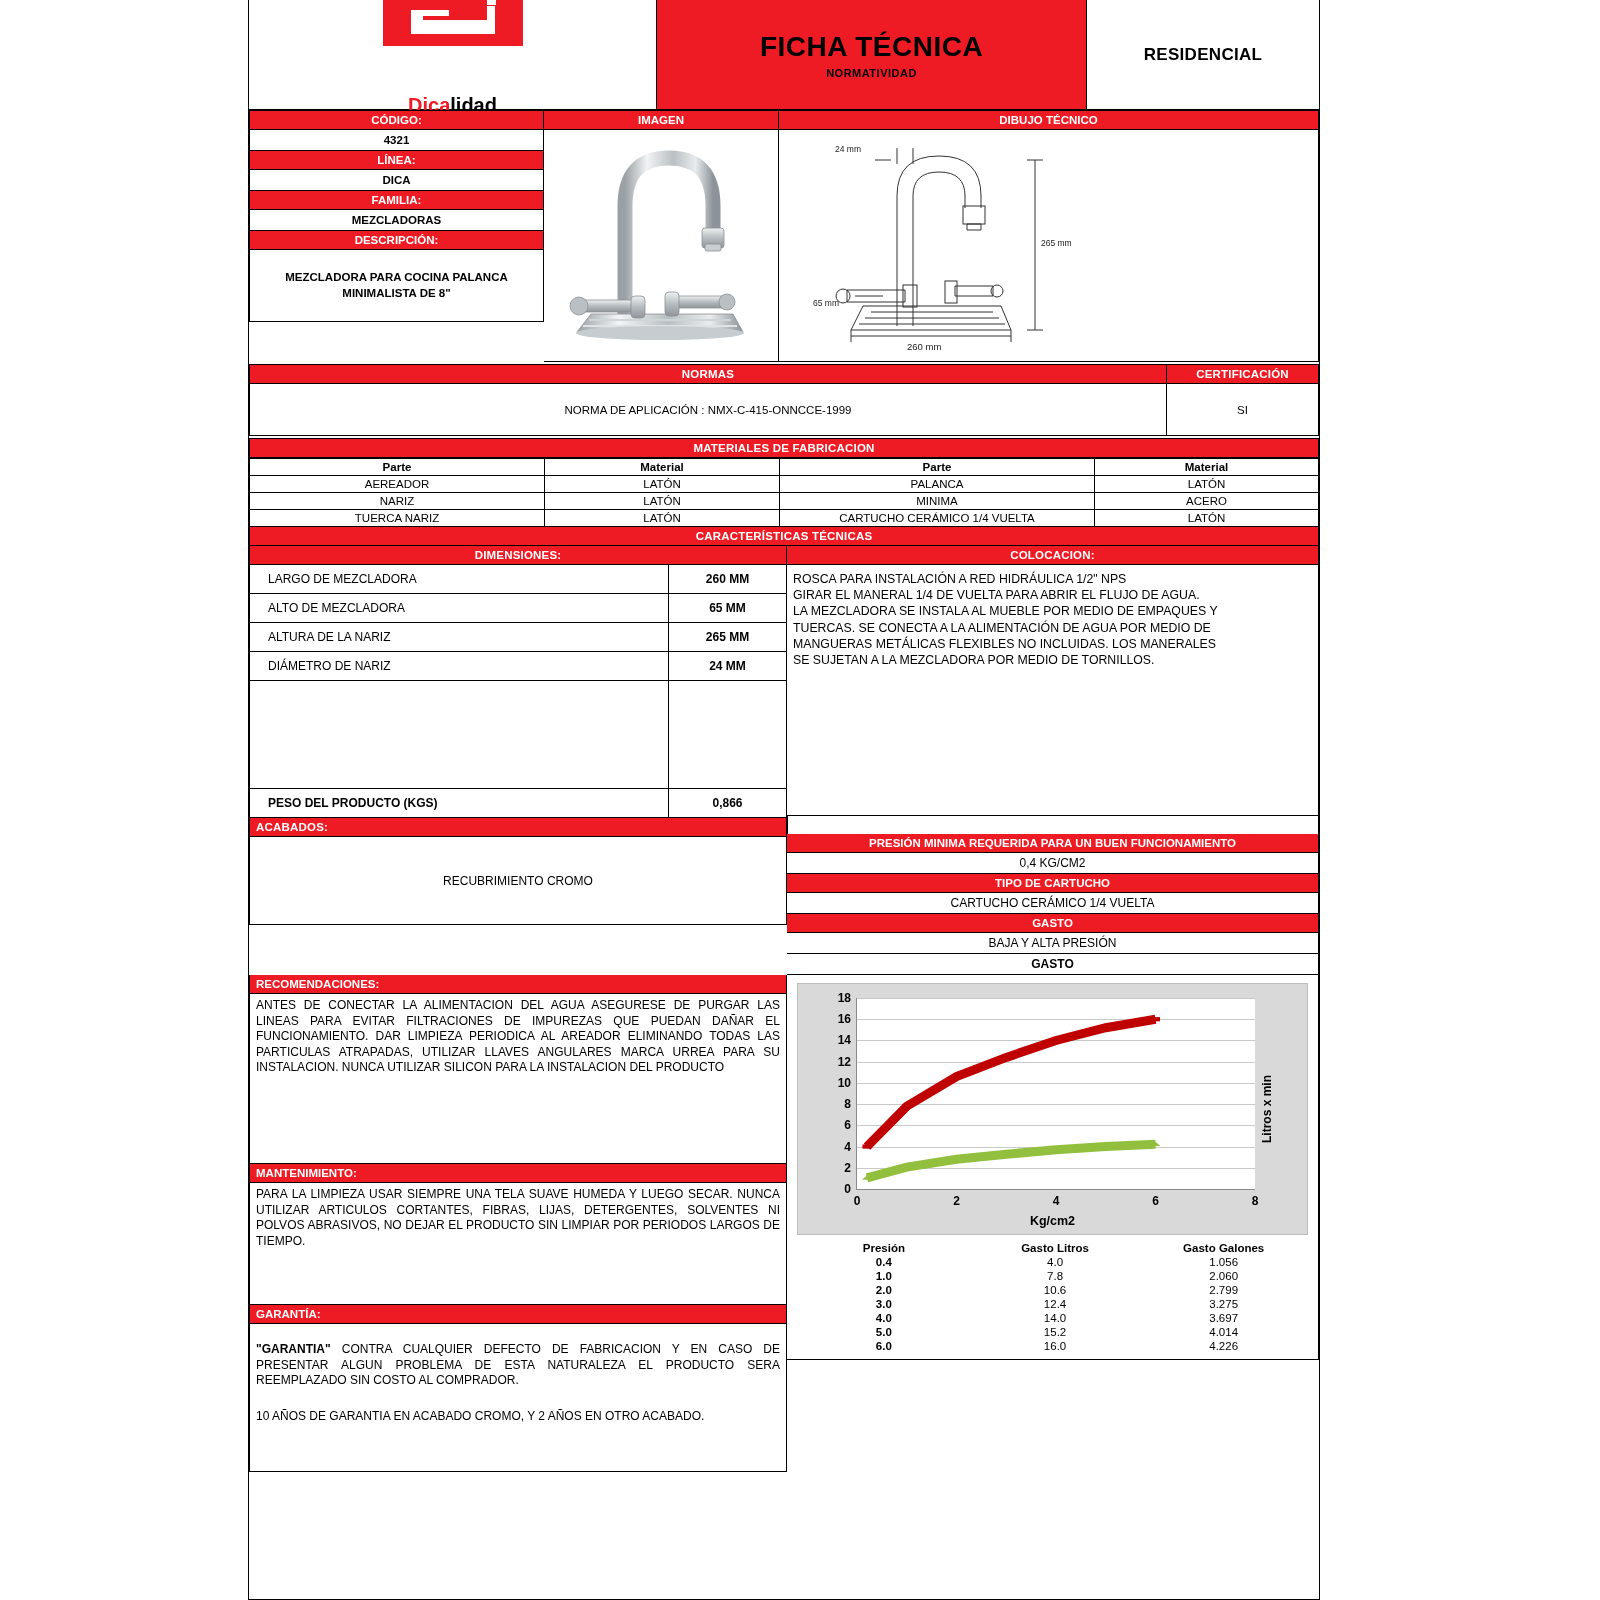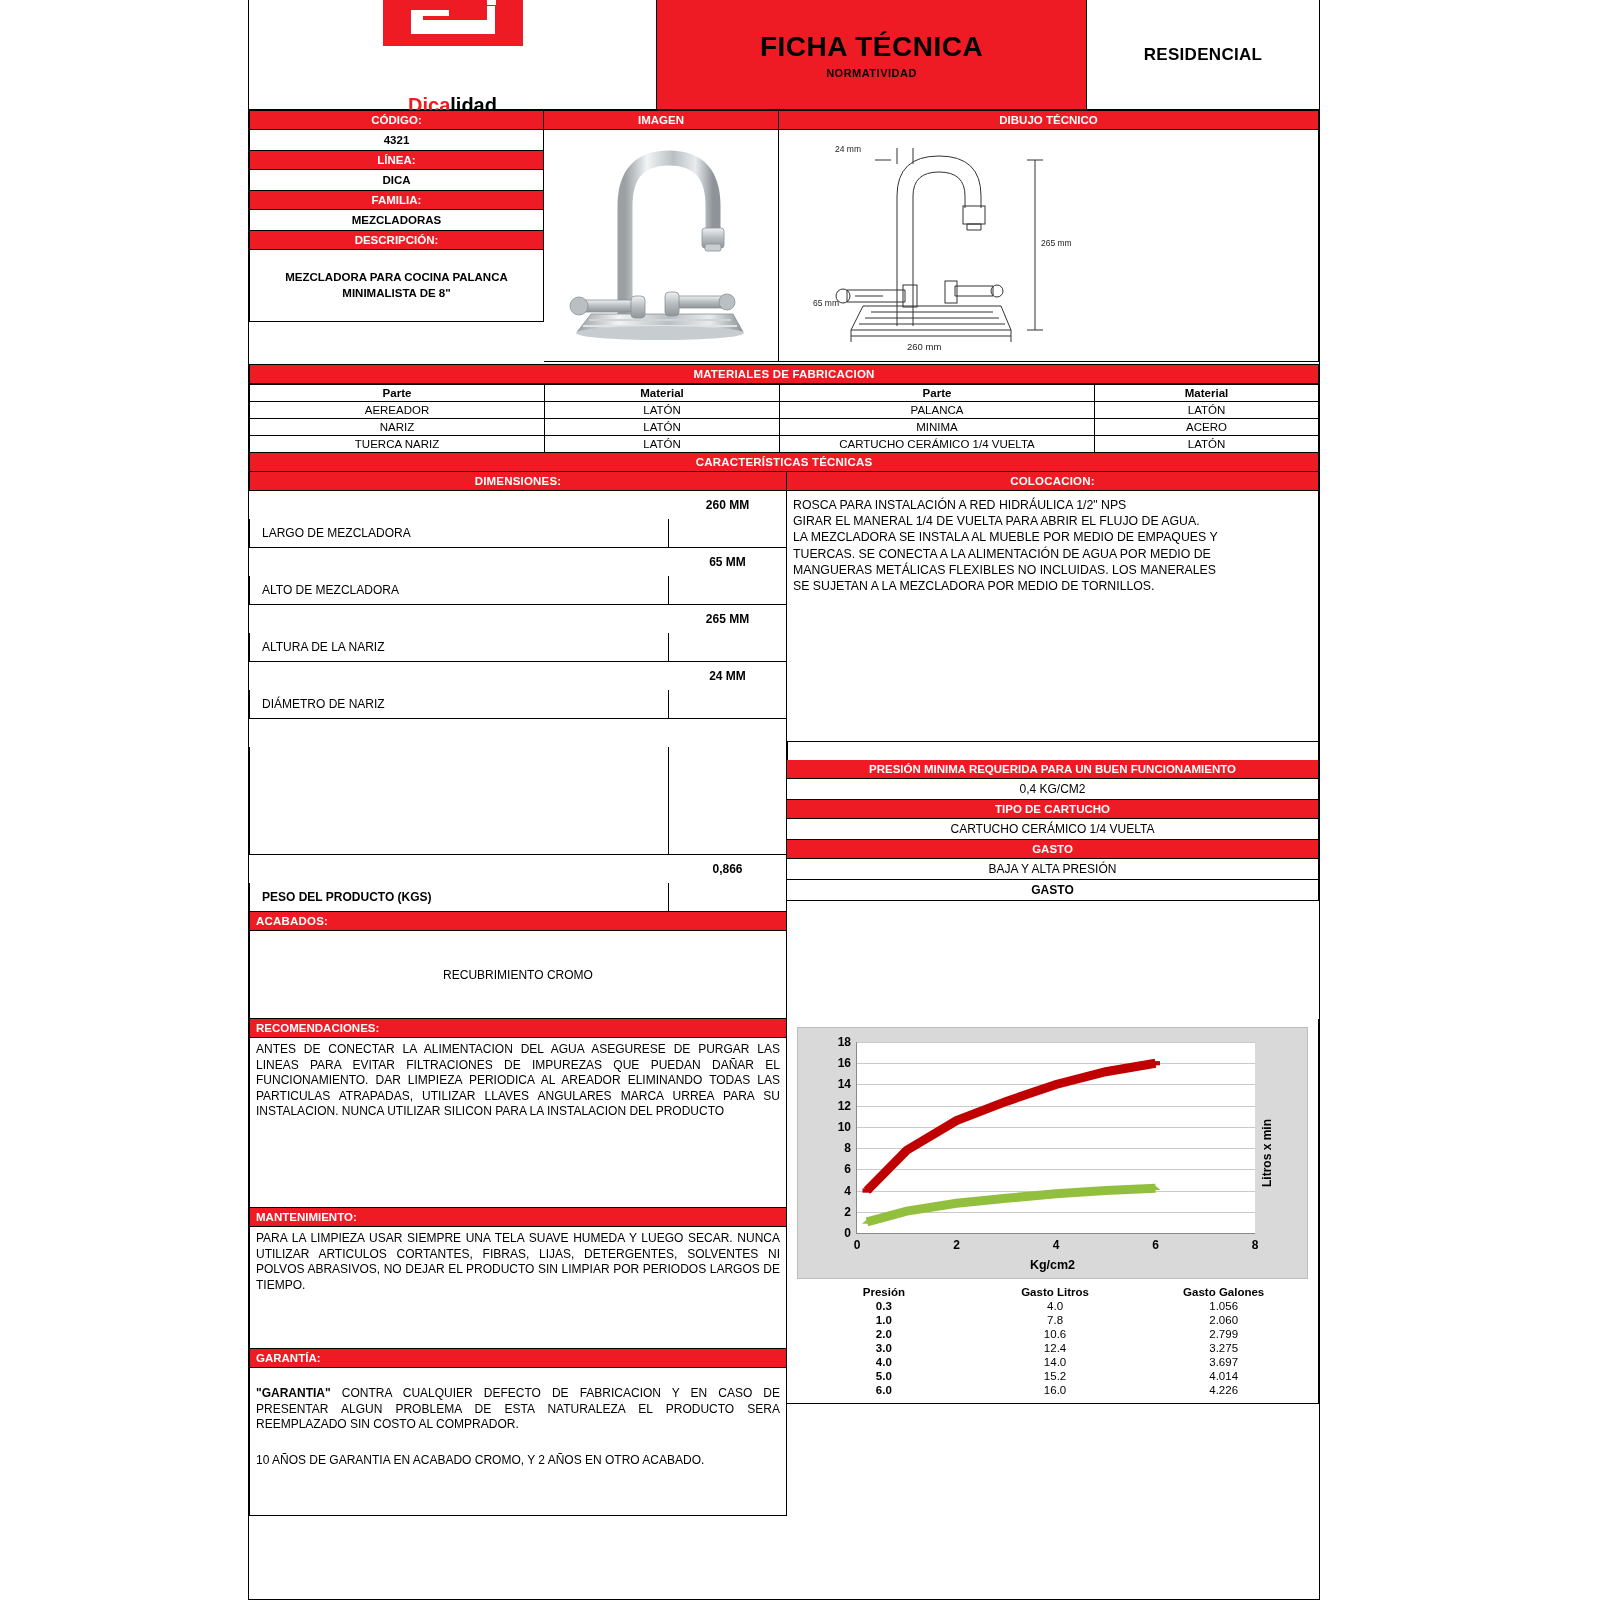--- a/index.html
+++ b/index.html
@@ -70,21 +70,21 @@
   
   table.mat { width:100%; border-collapse:collapse; }
   table.mat td { border:1px solid #000; font-size:11.5px; text-align:center; padding:2px 3px; }
   table.mat td.h { font-weight:bold; }
 
   
   .two { display:flex; }
   .left-col { width:538px; border-right:0; }
   .right-col { flex:1; }
   .dim-row { display:flex; }
-  .dim-name { flex:1; border:1px solid #000; border-top:none; font-size:12px; padding:7px 12px;margin-top:28px; }
+  .dim-name { flex:1; border:1px solid #000; border-top:none; font-size:12px; padding:7px 18px; }
   .dim-val { width:118px; border:1px solid #000; border-top:none; border-left:none; font-size:12px; font-weight:bold; text-align:center; padding:7px 4px; }
   .colocacion-body { border:1px solid #000; border-top:none; border-left:none; height:251px; padding:6px 6px; font-size:12.3px; line-height:1.32; }
   .colocacion-body p { margin:0; }
 
   .small-bar { background:#ee1b24; color:#fff; font-weight:bold; font-size:11.5px; text-align:center; padding:3px; border:1px solid #000; border-left:none; border-top:none; }
   .small-val { font-size:12px; text-align:center; padding:3px; border:1px solid #000; border-left:none; border-top:none; }
 
   .acabados-body { border:1px solid #000; border-top:none; height:88px; display:flex; align-items:center; justify-content:center; font-size:12px; }
 
   .rec-head { background:#ee1b24; color:#fff; font-weight:bold; font-size:11.5px; padding:3px 6px; border:1px solid #000; border-top:none; }
@@ -221,20 +221,30 @@
             </g>
             <text x="56" y="22" font-size="8.5" fill="#222" font-family="Liberation Sans, sans-serif">24 mm</text>
             <text x="262" y="116" font-size="8.5" fill="#222" font-family="Liberation Sans, sans-serif">265 mm</text>
             <text x="34" y="176" font-size="8.5" fill="#222" font-family="Liberation Sans, sans-serif">65 mm</text>
             <text x="128" y="220" font-size="9.5" fill="#222" font-family="Liberation Sans, sans-serif">260  mm</text>
           </svg>
         </div>
       </div>
     </div>
 
+    <div class="normas-row" style="margin-top:2px">
+      <div class="normas-head">
+        <div class="bar">NORMAS</div>
+        <div class="normas-body">NORMA DE APLICACIÓN : NMX-C-415-ONNCCE-1999</div>
+      </div>
+      <div class="cert-head">
+        <div class="bar" style="border-left:none">CERTIFICACIÓN</div>
+        <div class="cert-body">SI</div>
+      </div>
+    </div>
 
     <div style="margin-top:2px">
       <div class="bar">MATERIALES DE FABRICACION</div>
       <table class="mat">
         <tbody>
             <tr>
           <td class="h" style="width:295px">Parte</td>
           <td class="h" style="width:235px">Material</td>
           <td class="h" style="width:315px">Parte</td>
           <td class="h">Material</td>
@@ -397,21 +407,21 @@
           </div>
 
           <table class="gasto">
             <tbody>
                 <tr>
               <th style="width:34%">Presión</th>
               <th style="width:33%">Gasto Litros</th>
               <th style="width:33%">Gasto Galones</th>
             </tr>
             <tr>
-              <td class="p">0.3</td>
+              <td class="p">0.4</td>
               <td>4.0</td>
               <td>1.056</td>
             </tr>
             <tr>
               <td class="p">1.0</td>
               <td>7.8</td>
               <td>2.060</td>
             </tr>
             <tr>
               <td class="p">2.0</td>

